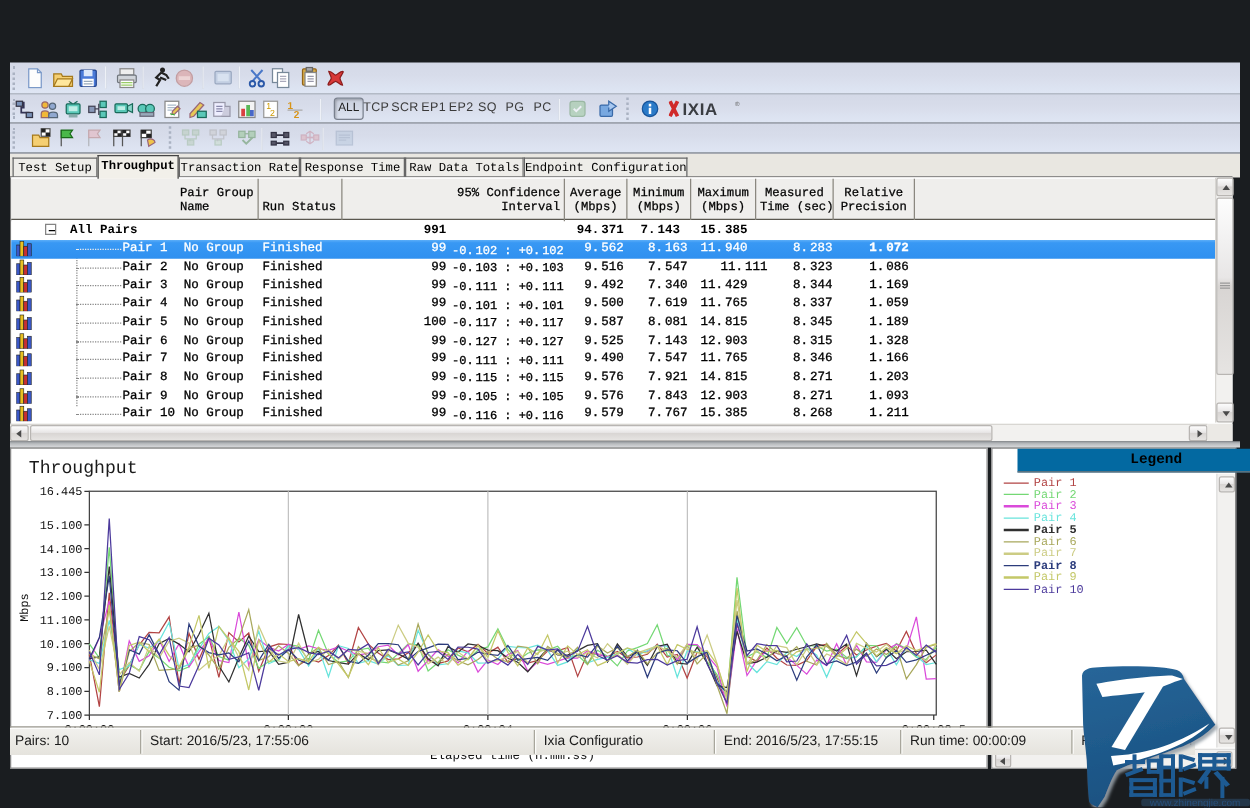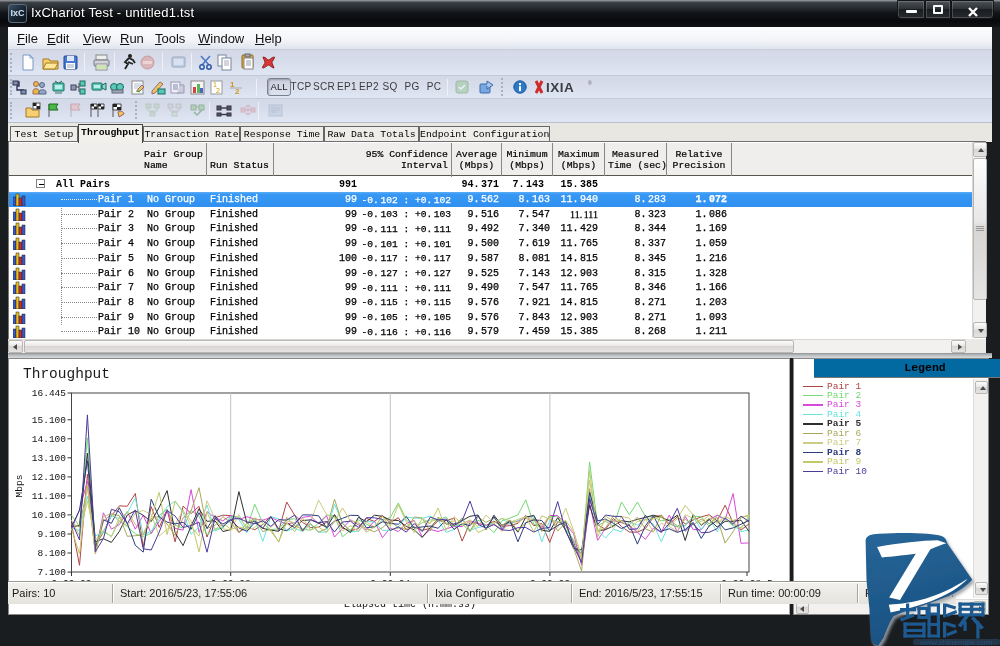--- a/index.html
+++ b/index.html
@@ -36,46 +36,20 @@
   .dsep{position:absolute;top:2px;width:2px;border-left:2px dotted #aab2c2;}
   .ico{position:absolute;width:17px;height:17px;}
   .ico svg{position:absolute;left:0;top:0;}
   
   .pbtn{position:absolute;font-family:"Liberation Sans",sans-serif;font-size:10px;color:#3a3a3a;text-align:center;letter-spacing:.3px;}
   #allbtn{left:259px;top:2px;width:24px;height:18px;border:1px solid #7a818e;border-radius:3px;background:linear-gradient(to bottom,#c9cfdd,#dde3f0);box-shadow:inset 1px 1px 2px rgba(0,0,0,.25);font-size:9.5px;line-height:16px;color:#222;text-align:center;}
 </style>
 </head>
 <body>
 <div id="win">
-<div id="title" class="abs">
-  <div id="appico">IxC</div>
-  <span class="txt">IxChariot Test - untitled1.tst</span>
-  <div class="capbtns">
-    <div class="capbtn" id="btnmin">
-          <span class="gmin"></span>
-        </div>
-    <div class="capbtn" id="btnmax">
-          <span class="gmax"></span>
-        </div>
-    <div class="capbtn" id="btncls">
-          <span class="gcls"><svg width="12" height="12">
-              <path d="M2 2 L10 10 M10 2 L2 10" stroke="#fafafa" stroke-width="2.4"></path>
-            </svg></span>
-        </div>
-  </div>
-</div>
-<div id="menubar" class="abs">
-  <span style="left:9px"><u>F</u>ile</span>
-  <span style="left:39px"><u>E</u>dit</span>
-  <span style="left:75px"><u>V</u>iew</span>
-  <span style="left:112px"><u>R</u>un</span>
-  <span style="left:147px"><u>T</u>ools</span>
-  <span style="left:190px"><u>W</u>indow</span>
-  <span style="left:247px"><u>H</u>elp</span>
-</div>
 <div id="tbar1" class="abs tbar">
   <div class="grip"></div>
   <div class="ico" style="left:11px;top:4px">
         <svg width="17" height="17">
           <path d="M4 1h7l3 3v12H4z" fill="#fdfdfd" stroke="#7a99c8"></path>
           <path d="M11 1v3h3" fill="none" stroke="#7a99c8"></path>
         </svg>
       </div>
   <div class="ico" style="left:34px;top:4px">
         <svg width="17" height="17">
@@ -448,21 +422,21 @@
               <rect x="9" y="3" width="3" height="10" fill="#3a58c8" stroke="#222" stroke-width="0.5"></rect>
             </svg></span>
 <span class="abs" style="left:52px;top:7px;width:36px;height:1px;border-top:1px dotted #888"></span>
 <span class="abs ct" style="left:89px;">Pair 2</span>
 <span class="abs ct" style="left:138px;">No Group</span>
 <span class="abs ct" style="left:201px;">Finished</span>
 <span class="abs ct" style="right:616px;">99</span>
 <span class="abs ct cf" style="right:522px;">-0.<i>103 : +0.<i>103</i></i></span>
 <span class="abs ct" style="right:474px;">9.<i>516</i></span>
 <span class="abs ct" style="right:423px;">7.<i>547</i></span>
-<span class="abs ct" style="right:375px;font-family:Liberation Serif, serif;">11.<i>111</i></span>
+<span class="abs ct" style="right:359px;">11.<i>111</i></span>
 <span class="abs ct" style="right:307px;">8.<i>323</i></span>
 <span class="abs ct" style="right:246px;">1.<i>086</i></span>
 </div>
 <div class="abs prow" style="left:0;top:44.4px;width:964px;height:15px;">
 <span class="abs picon" style="left:4px;top:0px;"><svg width="13" height="13">
               <rect x="0" y="4" width="3" height="9" fill="#3a58c8" stroke="#222" stroke-width="0.5"></rect>
               <rect x="3" y="1" width="3" height="12" fill="#e8c020" stroke="#222" stroke-width="0.5"></rect>
               <rect x="6" y="5" width="3" height="8" fill="#c83030" stroke="#222" stroke-width="0.5"></rect>
               <rect x="9" y="3" width="3" height="10" fill="#3a58c8" stroke="#222" stroke-width="0.5"></rect>
             </svg></span>
@@ -507,21 +481,21 @@
 <span class="abs" style="left:52px;top:7px;width:36px;height:1px;border-top:1px dotted #888"></span>
 <span class="abs ct" style="left:89px;">Pair 5</span>
 <span class="abs ct" style="left:138px;">No Group</span>
 <span class="abs ct" style="left:201px;">Finished</span>
 <span class="abs ct" style="right:616px;">100</span>
 <span class="abs ct cf" style="right:522px;">-0.<i>117 : +0.<i>117</i></i></span>
 <span class="abs ct" style="right:474px;">9.<i>587</i></span>
 <span class="abs ct" style="right:423px;">8.<i>081</i></span>
 <span class="abs ct" style="right:375px;">14.<i>815</i></span>
 <span class="abs ct" style="right:307px;">8.<i>345</i></span>
-<span class="abs ct" style="right:246px;">1.<i>216</i></span>
+<span class="abs ct" style="right:246px;">1.<i>189</i></span>
 </div>
 <div class="abs prow" style="left:0;top:88.5px;width:964px;height:15px;">
 <span class="abs picon" style="left:4px;top:0px;"><svg width="13" height="13">
               <rect x="0" y="4" width="3" height="9" fill="#3a58c8" stroke="#222" stroke-width="0.5"></rect>
               <rect x="3" y="1" width="3" height="12" fill="#e8c020" stroke="#222" stroke-width="0.5"></rect>
               <rect x="6" y="5" width="3" height="8" fill="#c83030" stroke="#222" stroke-width="0.5"></rect>
               <rect x="9" y="3" width="3" height="10" fill="#3a58c8" stroke="#222" stroke-width="0.5"></rect>
             </svg></span>
 <span class="abs" style="left:52px;top:7px;width:36px;height:1px;border-top:1px dotted #888"></span>
 <span class="abs ct" style="left:89px;">Pair 6</span>
@@ -599,21 +573,21 @@
               <rect x="6" y="5" width="3" height="8" fill="#c83030" stroke="#222" stroke-width="0.5"></rect>
               <rect x="9" y="3" width="3" height="10" fill="#3a58c8" stroke="#222" stroke-width="0.5"></rect>
             </svg></span>
 <span class="abs" style="left:52px;top:7px;width:36px;height:1px;border-top:1px dotted #888"></span>
 <span class="abs ct" style="left:89px;">Pair 10</span>
 <span class="abs ct" style="left:138px;">No Group</span>
 <span class="abs ct" style="left:201px;">Finished</span>
 <span class="abs ct" style="right:616px;">99</span>
 <span class="abs ct cf" style="right:522px;">-0.<i>116 : +0.<i>116</i></i></span>
 <span class="abs ct" style="right:474px;">9.<i>579</i></span>
-<span class="abs ct" style="right:423px;">7.<i>459</i></span>
+<span class="abs ct" style="right:423px;">7.<i>767</i></span>
 <span class="abs ct" style="right:375px;">15.<i>385</i></span>
 <span class="abs ct" style="right:307px;">8.<i>268</i></span>
 <span class="abs ct" style="right:246px;">1.<i>211</i></span>
 </div>
 </div>
 </div>
 <style>
   .tab{top:126px;height:16px;background:#eeede9;border:1px solid #666;border-bottom:none;
     font-family:"Liberation Mono",monospace;font-size:9.8px;color:#000;text-align:center;line-height:15px;white-space:nowrap;}
   .seltab{top:124px;height:19px;background:#f2f0ea;z-index:3;border-color:#444;font-weight:bold;}

